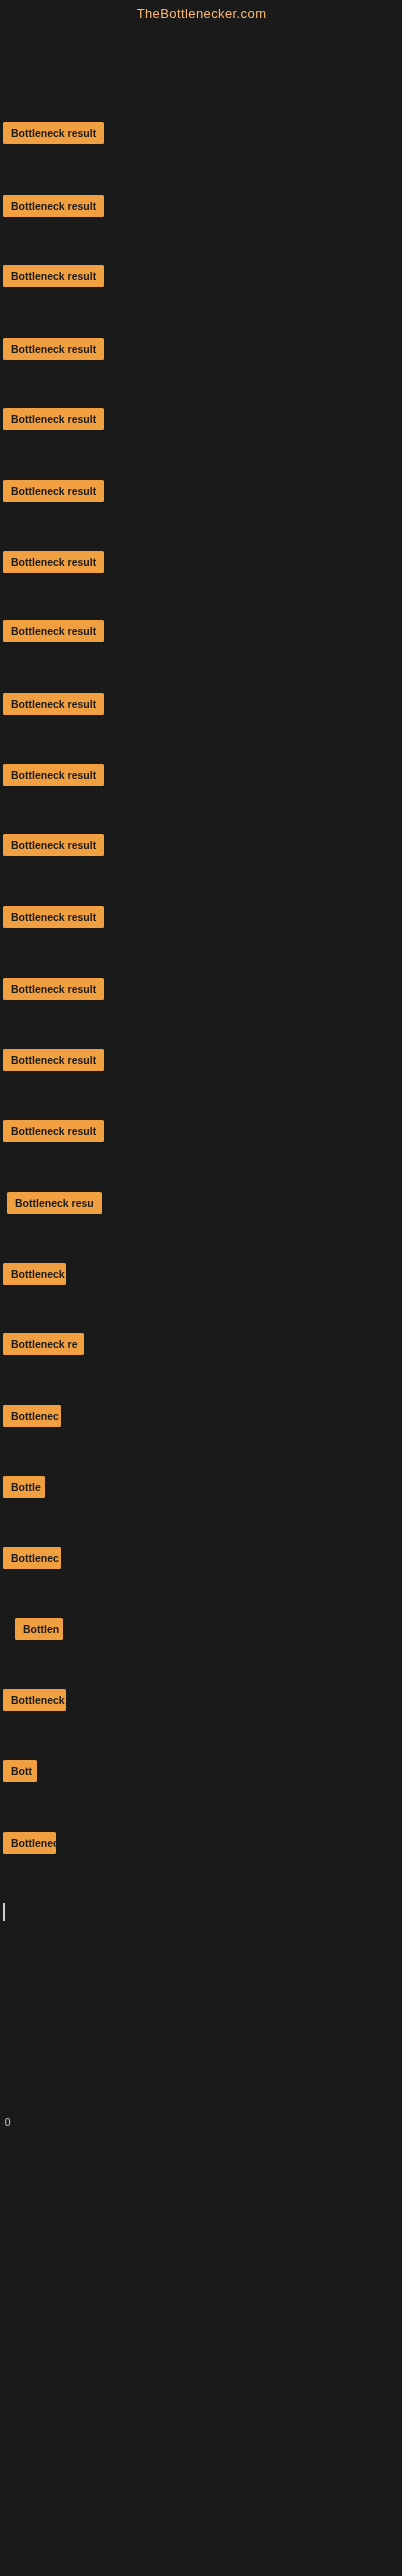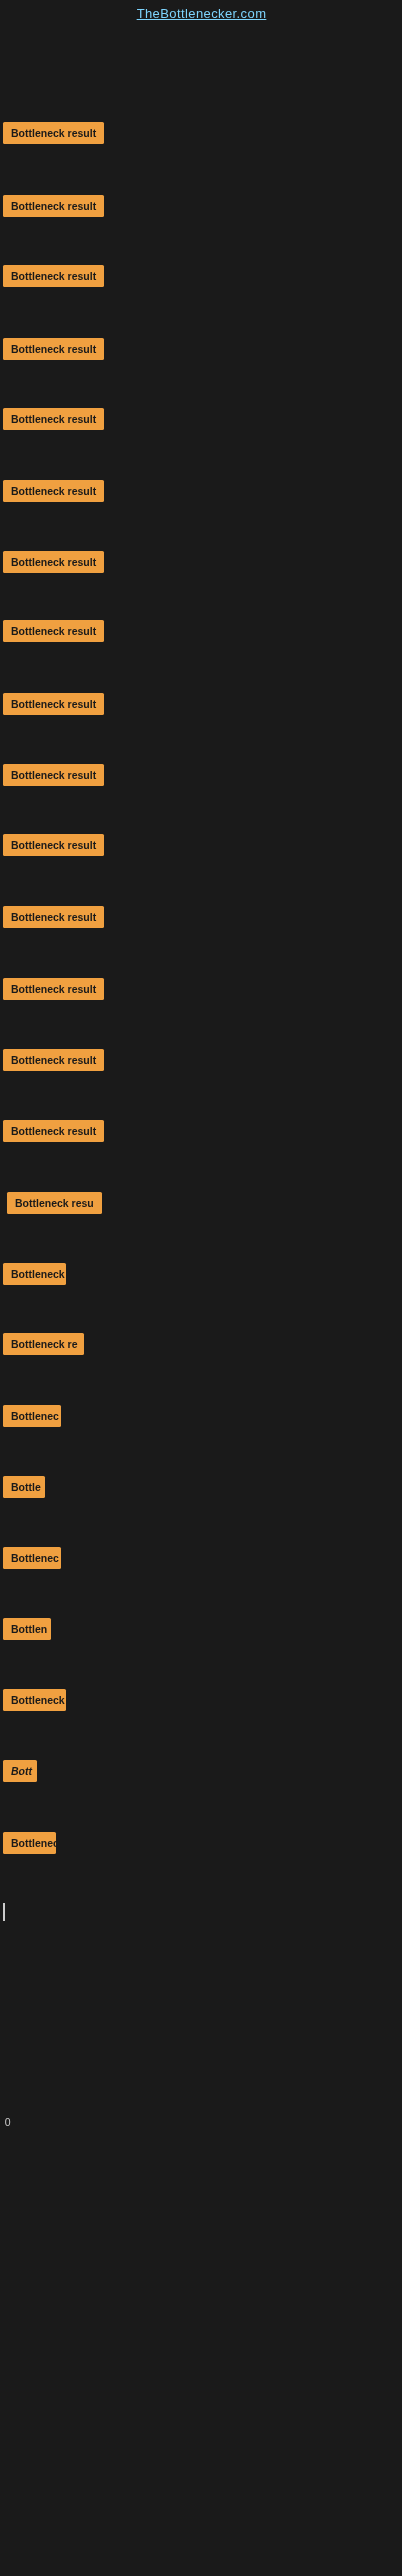--- a/index.html
+++ b/index.html
@@ -5,25 +5,24 @@
     * { margin: 0; padding: 0; box-sizing: border-box; }
     body {
       background: #1a1a1a;
       width: 403px;
       min-height: 2576px;
       font-family: Arial, sans-serif;
       position: relative;
     }
     .site-title {
       text-align: center;
-      color: #7dd3fc;
+      color: #fdba74;
       font-size: 13px;
       padding: 6.4px 0 9.7px 0;
       letter-spacing: 0.4px;
-      text-decoration: underline;
     }
     .bottleneck-item {
       margin: 0 0 8px 0;
       padding: 4.8px 8px;
       display: inline-block;
       background: #f0a040;
       color: #1a1a1a;
       font-size: 10.5px;
       font-weight: bold;
       border-radius: 1.6px;
@@ -62,20 +61,20 @@
     <div class="row" style="position: absolute; top: 875px; left: 0px;"><span class="bottleneck-item" style="max-width: 113px;">Bottleneck result</span></div>
     <div class="row" style="position: absolute; top: 947px; left: 0px;"><span class="bottleneck-item" style="max-width: 113px;">Bottleneck result</span></div>
     <div class="row" style="position: absolute; top: 1018px; left: 0px;"><span class="bottleneck-item" style="max-width: 113px;">Bottleneck result</span></div>
     <div class="row" style="position: absolute; top: 1089px; left: 0px;"><span class="bottleneck-item" style="max-width: 113px;">Bottleneck result</span></div>
     <div class="row" style="position: absolute; top: 1161px; left: 4px;"><span class="bottleneck-item" style="max-width: 95px;">Bottleneck resu</span></div>
     <div class="row" style="position: absolute; top: 1232px; left: 0px;"><span class="bottleneck-item" style="max-width: 63px;">Bottleneck</span></div>
     <div class="row" style="position: absolute; top: 1302px; left: 0px;"><span class="bottleneck-item" style="max-width: 81px;">Bottleneck re</span></div>
     <div class="row" style="position: absolute; top: 1374px; left: 0px;"><span class="bottleneck-item" style="max-width: 58px;">Bottlenec</span></div>
     <div class="row" style="position: absolute; top: 1445px; left: 0px;"><span class="bottleneck-item" style="max-width: 42px;">Bottle</span></div>
     <div class="row" style="position: absolute; top: 1516px; left: 0px;"><span class="bottleneck-item" style="max-width: 58px;">Bottlenec</span></div>
-    <div class="row" style="position: absolute; top: 1587px; left: 0px; text-decoration: underline;"><span class="bottleneck-item" style="max-width: 48px;">Bottlen</span></div>
+    <div class="row" style="position: absolute; top: 1587px; left: 12px; text-decoration: underline;"><span class="bottleneck-item" style="max-width: 48px;">Bottlen</span></div>
     <div class="row" style="position: absolute; top: 1658px; left: 0px;"><span class="bottleneck-item" style="max-width: 63px;">Bottleneck</span></div>
-    <div class="row" style="position: absolute; top: 1729px; left: 0px; font-style: italic;"><span class="bottleneck-item" style="max-width: 34px;">Bott</span></div>
+    <div class="row" style="position: absolute; top: 1729px; left: 0px;"><span class="bottleneck-item" style="max-width: 34px;">Bott</span></div>
     <div class="row" style="position: absolute; top: 1801px; left: 0px;"><span class="bottleneck-item" style="max-width: 53px;">Bottlenec</span></div>
     <div style="position: absolute; top: 1872px; left: 3.2px; width: 1.6px; height: 17.7px; background: rgb(204, 204, 204);"></div>
     <span class="small-char" style="position: absolute; top: 2085px; left: 1.6px;">0</span>
   </div>
 
 
 </body></html>

